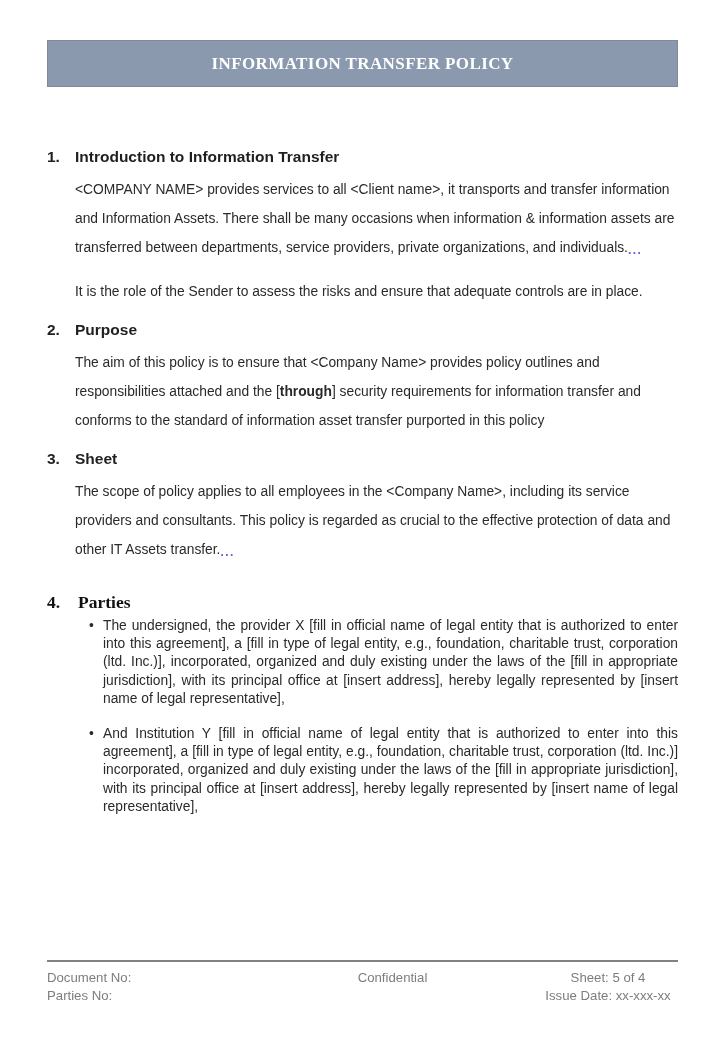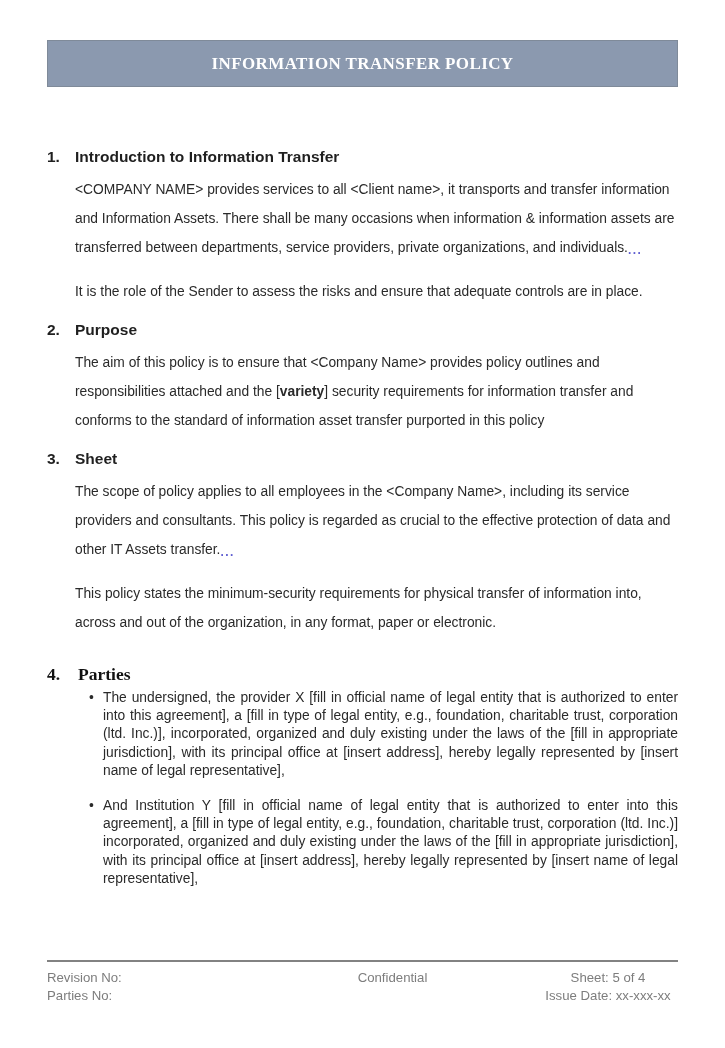--- a/index.html
+++ b/index.html
@@ -118,32 +118,31 @@
         <p>It is the role of the Sender to assess the risks and ensure that adequate controls are in place.</p>
       </div>
     </section>
 
     <section class="sec">
       <h2 class="sec-head">
         <span class="num">2.</span>
         <span>Purpose</span>
       </h2>
       <div class="sec-body">
-        <p><span>The aim of this policy is to ensure that &lt;Company Name&gt; provides policy outlines and responsibilities attached and the [</span><b>variety</b><span>] security requirements for information transfer and conforms to the standard of information asset transfer purported in this policy</span></p>
+        <p><span>The aim of this policy is to ensure that &lt;Company Name&gt; provides policy outlines and responsibilities attached and the [</span><b>through</b><span>] security requirements for information transfer and conforms to the standard of information asset transfer purported in this policy</span></p>
       </div>
     </section>
 
     <section class="sec">
       <h2 class="sec-head">
         <span class="num">3.</span>
         <span>Sheet</span>
       </h2>
       <div class="sec-body">
         <p><span>The scope of policy applies to all employees in the &lt;Company Name&gt;, including its service providers and consultants. This policy is regarded as crucial to the effective protection of data and other IT Assets transfer.</span><span class="mark">...</span></p>
-        <p>This policy states the minimum-security requirements for physical transfer of information into, across and out of the organization, in any format, paper or electronic.</p>
       </div>
     </section>
 
     <section class="sec sec-parties">
       <h2 class="sec-head sec-head-serif">
         <span class="num">4.</span>
         <span>Parties</span>
       </h2>
       <ul class="bullets">
         <li>
@@ -154,21 +153,21 @@
           <span class="bullet-dot">•</span>
           <span>And Institution Y [fill in official name of legal entity that is authorized to enter into this agreement], a [fill in type of legal entity, e.g., foundation, charitable trust, corporation (ltd. Inc.)] incorporated, organized and duly existing under the laws of the [fill in appropriate jurisdiction], with its principal office at [insert address], hereby legally represented by [insert name of legal representative],</span>
         </li>
       </ul>
     </section>
 
   </main>
 
   <footer class="footer">
     <div class="f-left">
-      <div>Revision No:</div>
+      <div>Document No:</div>
       <div>Parties No:</div>
     </div>
     <div class="f-center">Confidential</div>
     <div class="f-right">
       <div>Sheet: 5 of 4</div>
       <div>Issue Date: xx-xxx-xx</div>
     </div>
   </footer>
 
 </div>

